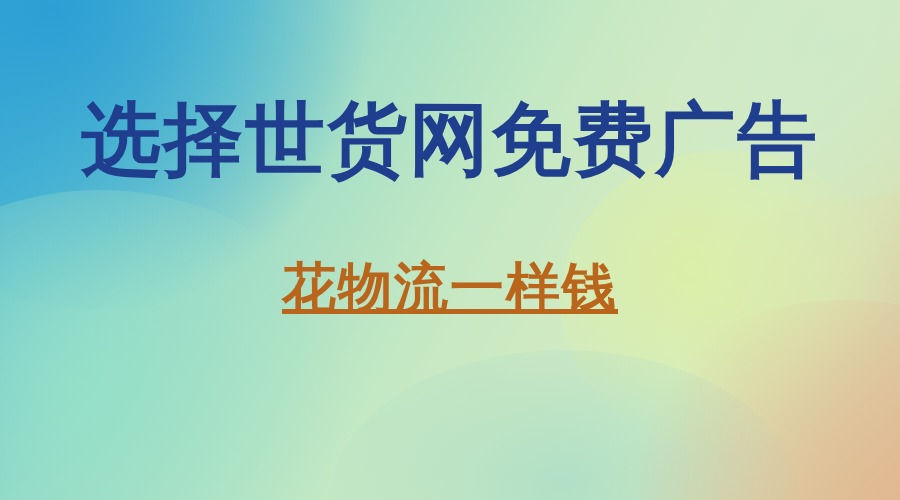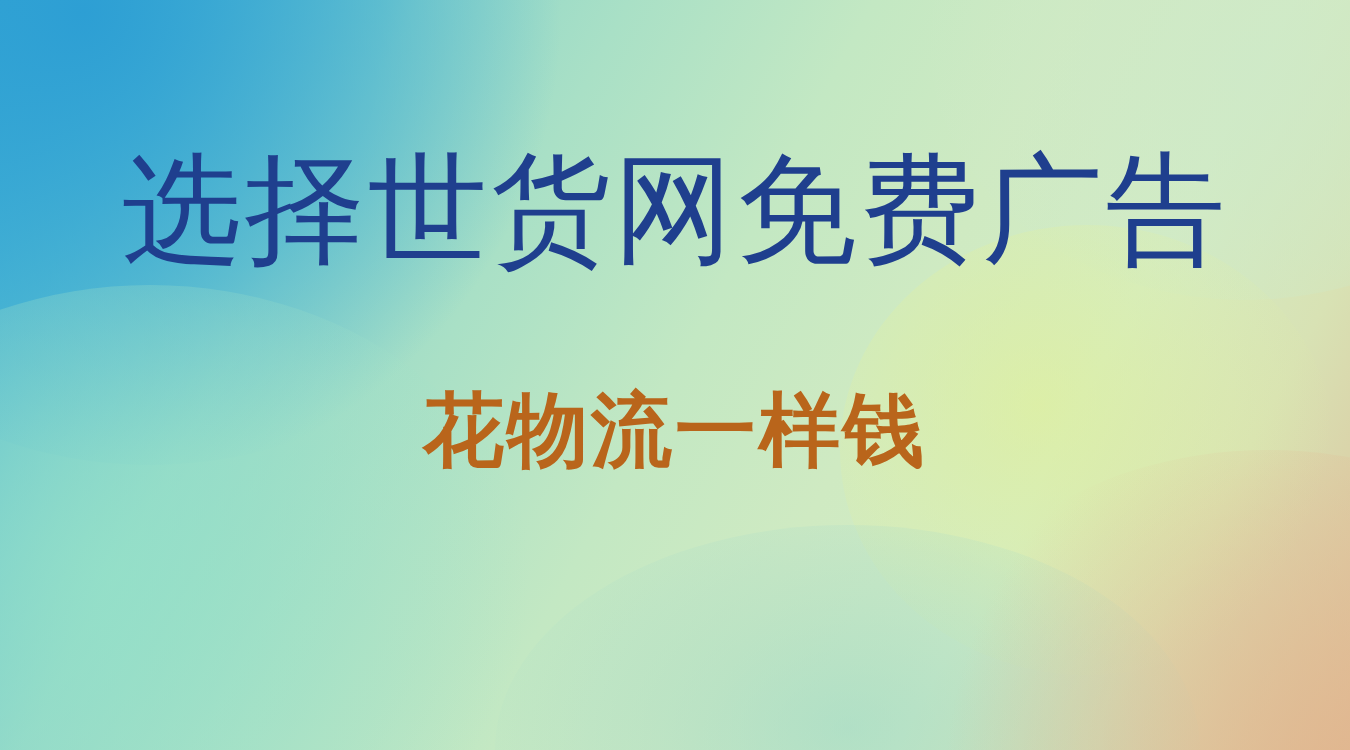--- a/index.html
+++ b/index.html
@@ -115,41 +115,42 @@
   }
 
   .headline {
     position: absolute;
     top: 100px;
     left: 0;
     width: 900px;
     text-align: center;
     font-size: 80px;
     line-height: 1;
-    font-weight: normal;
+    font-weight: bold;
     color: #1F3F8E;
     letter-spacing: 2px;
     white-space: nowrap;
   }
 
   .subtitle {
     position: absolute;
     top: 252px;
     left: 0;
     width: 900px;
     text-align: center;
     color: #B9651B;
   }
 
   .subtitle-line {
     font-size: 54px;
     line-height: 70px;
     font-weight: bold;
     letter-spacing: 2px;
     white-space: nowrap;
+    text-decoration: underline;
   }
 </style>
 </head>
 <body>
 
 <div class="banner">
 
   <div class="blob blob-top-left-blue"></div>
   <div class="blob blob-left-mint"></div>
   <div class="blob blob-top-right-green"></div>

